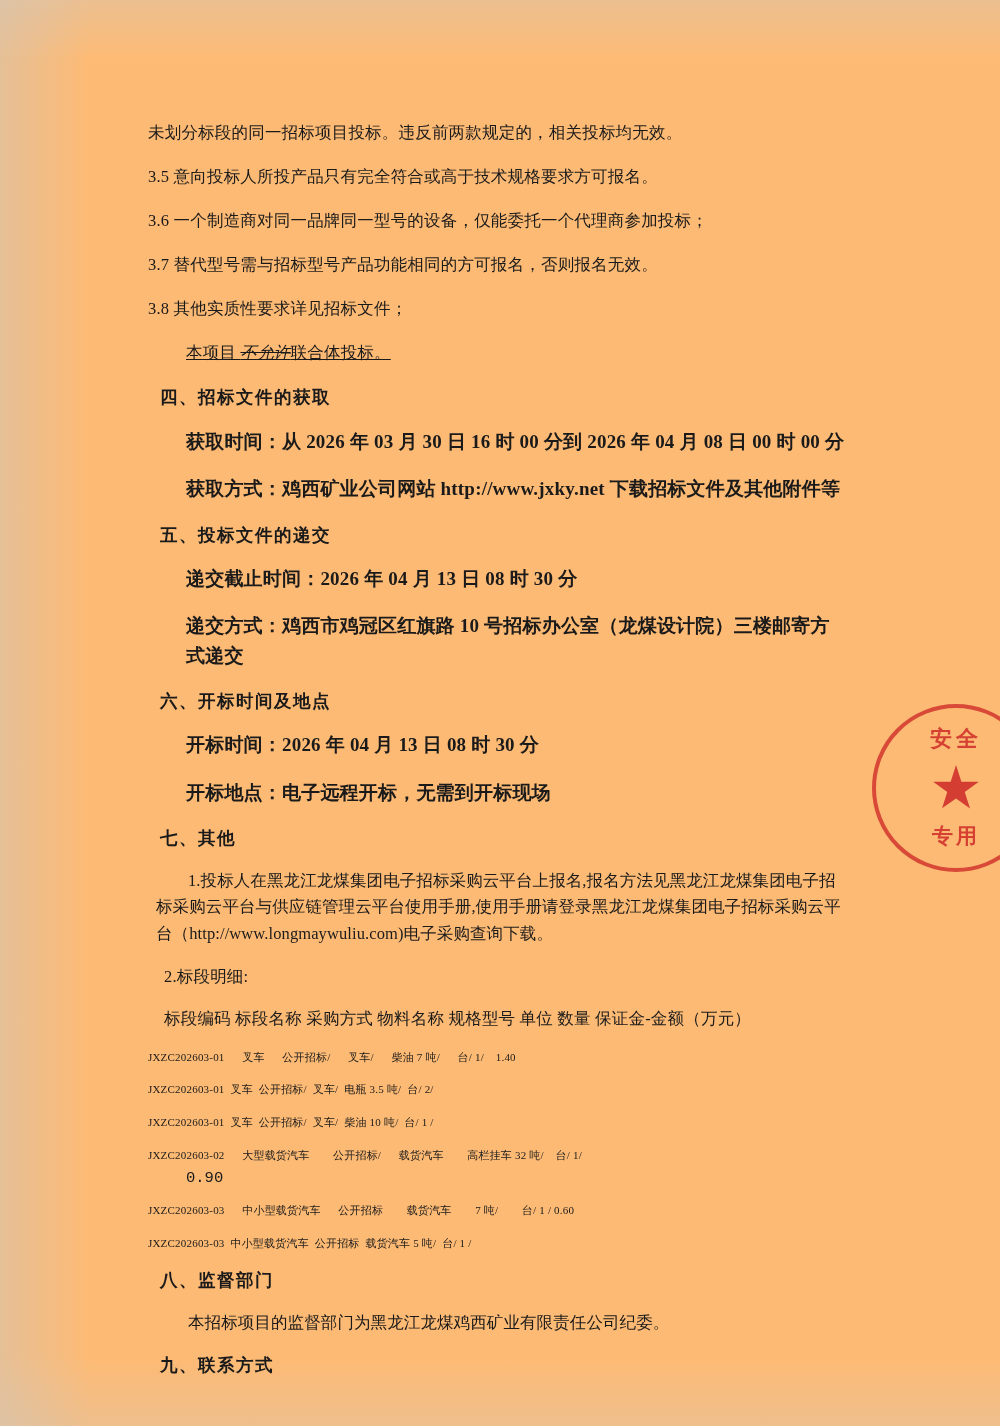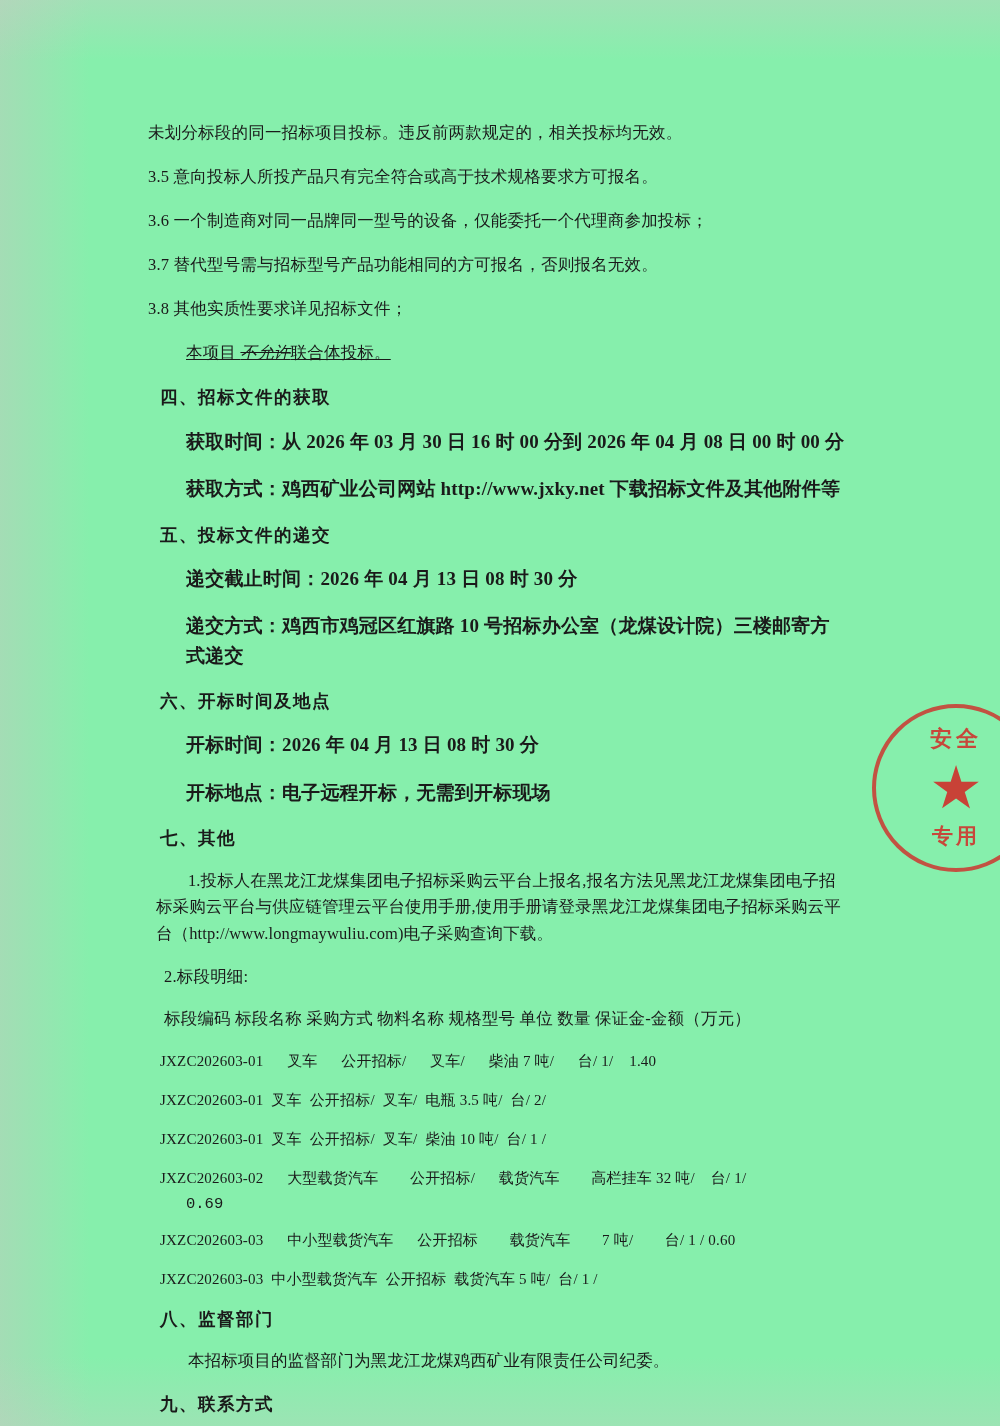--- a/index.html
+++ b/index.html
@@ -11,21 +11,21 @@
     width: 1000px;
     height: 1426px;
     position: relative;
     font-family: "Liberation Serif", "DejaVu Serif", serif;
     color: #1a1a1a;
     overflow: hidden;
   }
   .page {
     position: absolute;
     inset: 0;
-    background: #86efac;
+    background: #fdba74;
   }
   
   .scan-edge-left {
     position: absolute;
     left: 0; top: 0; bottom: 0;
     width: 90px;
     background: linear-gradient(to right, rgba(200,198,192,0.45), rgba(255,255,255,0));
     pointer-events: none;
   }
   .scan-edge-top {
@@ -80,23 +80,23 @@
     font-style: italic;
     text-decoration: line-through;
   }
   .lot-head {
     font-size: 16.5px;
     line-height: 1.55;
     margin: 0 0 17px 16px;
     letter-spacing: 0.2px;
   }
   .lot-row {
-    font-size: 15px;
+    font-size: 11px;
     line-height: 1.6;
-    margin: 0 0 15px 12px;
+    margin: 0 0 15px 0;
     letter-spacing: 0.2px;
     white-space: pre-wrap;
   }
   .lot-cont {
     padding-left: 38px;
     font-family: "Liberation Mono", "DejaVu Sans Mono", monospace;
     font-size: 15.5px;
     margin: -10px 0 15px 0;
   }
   .body-block {
@@ -200,21 +200,21 @@
 
     <h2 class="heading">七、其他</h2>
     <p class="body-block"><span class="first">1.投标人在黑龙江龙煤集团电子招标采购云平台上报名,报名方法见黑龙江龙煤集团电子招标采购云平台与供应链管理云平台使用手册,使用手册请登录黑龙江龙煤集团电子招标采购云平台（http://www.longmaywuliu.com)电子采购查询下载。</span></p>
     <p class="lot-head">2.标段明细:</p>
     <p class="lot-head">标段编码  标段名称  采购方式  物料名称  规格型号  单位  数量  保证金-金额（万元）</p>
 
     <p class="lot-row">JXZC202603-01      叉车      公开招标/      叉车/      柴油 7 吨/      台/ 1/    1.40</p>
     <p class="lot-row">JXZC202603-01  叉车  公开招标/  叉车/  电瓶 3.5 吨/  台/ 2/</p>
     <p class="lot-row">JXZC202603-01  叉车  公开招标/  叉车/  柴油 10 吨/  台/ 1 /</p>
     <p class="lot-row">JXZC202603-02      大型载货汽车        公开招标/      载货汽车        高栏挂车 32 吨/    台/ 1/</p>
-    <p class="lot-cont">0.69</p>
+    <p class="lot-cont">0.90</p>
     <p class="lot-row">JXZC202603-03      中小型载货汽车      公开招标        载货汽车        7 吨/        台/ 1 / 0.60</p>
     <p class="lot-row">JXZC202603-03  中小型载货汽车  公开招标  载货汽车 5 吨/  台/ 1 /</p>
 
     <h2 class="heading">八、监督部门</h2>
     <p class="body-block"><span class="first">本招标项目的监督部门为黑龙江龙煤鸡西矿业有限责任公司纪委。</span></p>
 
     <h2 class="heading">九、联系方式</h2>
   </div>
 
   <div class="seal-clip">

